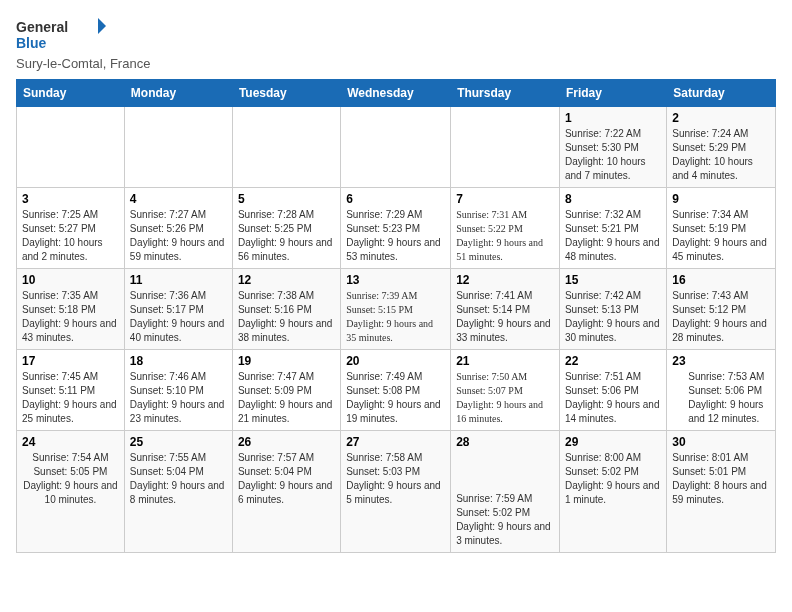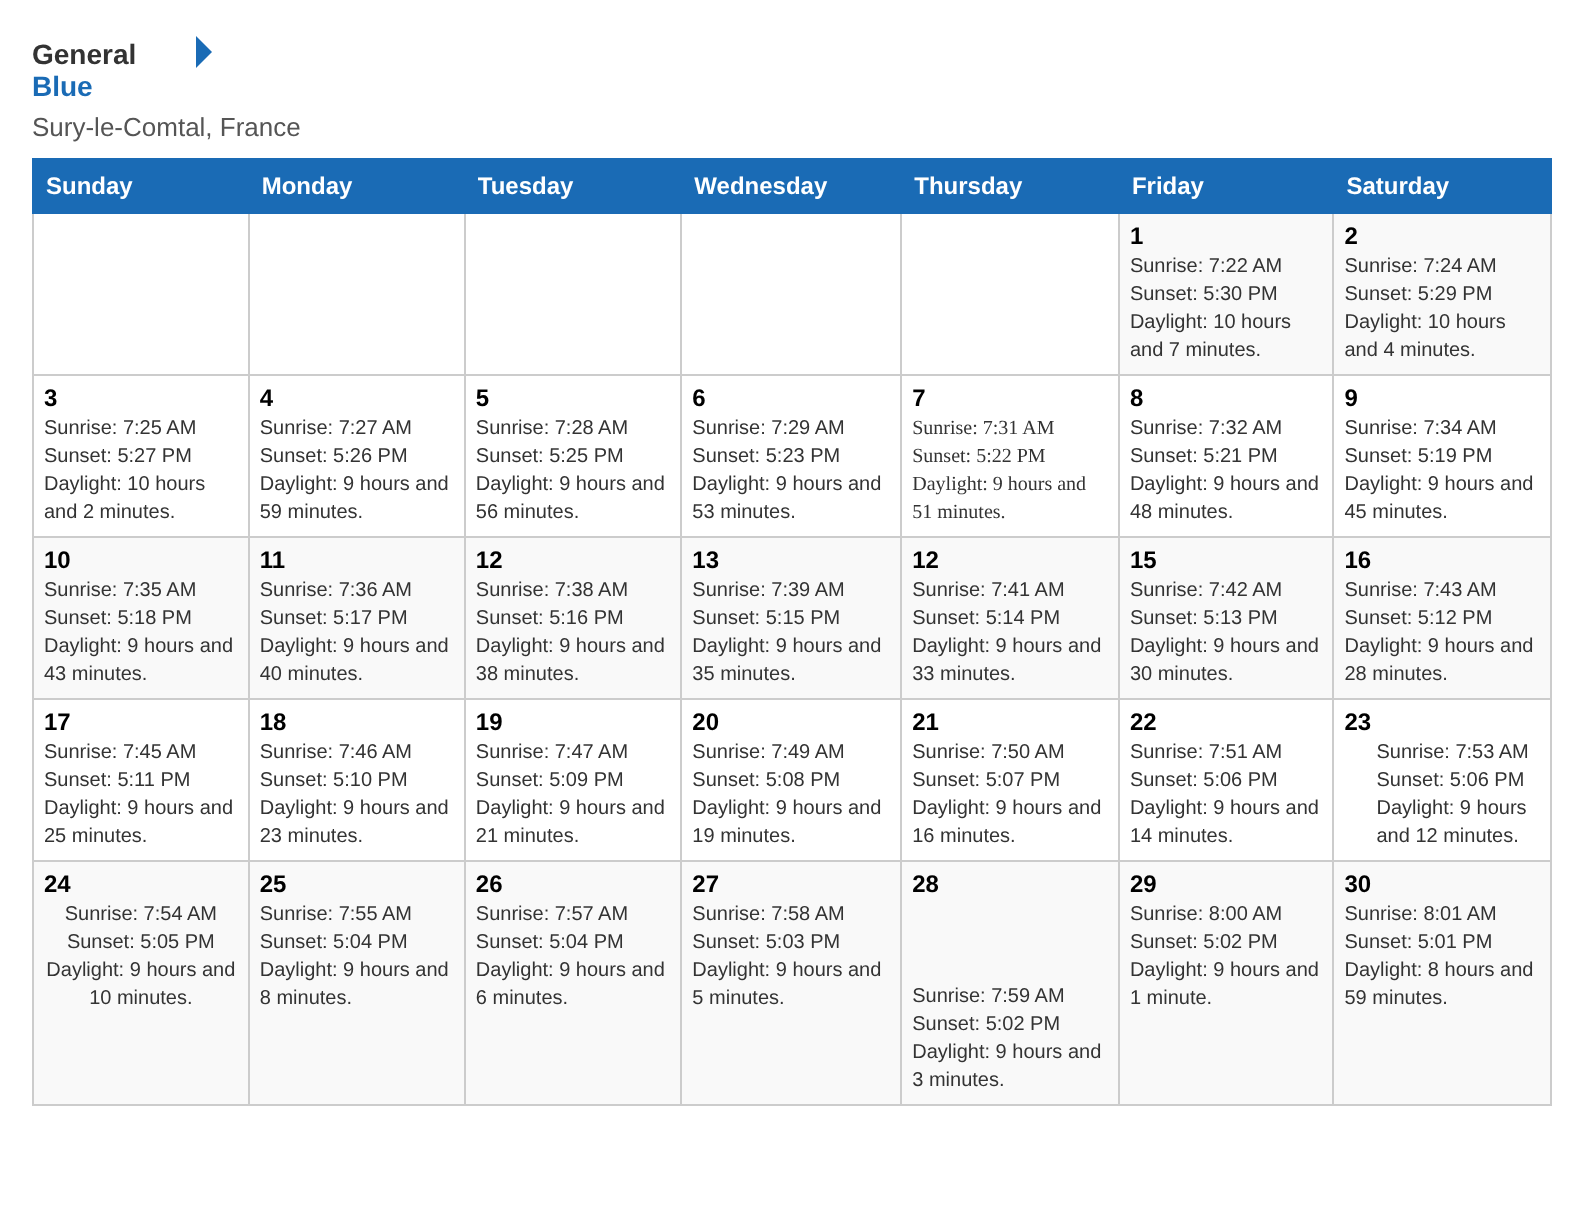--- a/index.html
+++ b/index.html
@@ -180,21 +180,21 @@
 Daylight: 9 hours and 40 minutes.</div>
         </td>
         <td>
           <span class="day-num">12</span>
           <div class="day-info" style="white-space: pre-line;">Sunrise: 7:38 AM
 Sunset: 5:16 PM
 Daylight: 9 hours and 38 minutes.</div>
         </td>
         <td>
           <span class="day-num">13</span>
-          <div class="day-info" style="white-space: pre-line;">Sunrise: 7:39 AM
+          <div class="day-info" style="white-space: pre-line; font-family: Liberation Serif, serif;">Sunrise: 7:39 AM
 Sunset: 5:15 PM
 Daylight: 9 hours and 35 minutes.</div>
         </td>
         <td>
           <span class="day-num">12</span>
           <div class="day-info" style="white-space: pre-line;">Sunrise: 7:41 AM
 Sunset: 5:14 PM
 Daylight: 9 hours and 33 minutes.</div>
         </td>
         <td>
@@ -230,21 +230,21 @@
 Daylight: 9 hours and 21 minutes.</div>
         </td>
         <td>
           <span class="day-num">20</span>
           <div class="day-info" style="white-space: pre-line;">Sunrise: 7:49 AM
 Sunset: 5:08 PM
 Daylight: 9 hours and 19 minutes.</div>
         </td>
         <td>
           <span class="day-num">21</span>
-          <div class="day-info" style="white-space: pre-line;">Sunrise: 7:50 AM
+          <div class="day-info" style="white-space: pre-line; font-family: Liberation Serif, serif;">Sunrise: 7:50 AM
 Sunset: 5:07 PM
 Daylight: 9 hours and 16 minutes.</div>
         </td>
         <td>
           <span class="day-num">22</span>
           <div class="day-info" style="white-space: pre-line;">Sunrise: 7:51 AM
 Sunset: 5:06 PM
 Daylight: 9 hours and 14 minutes.</div>
         </td>
         <td>

